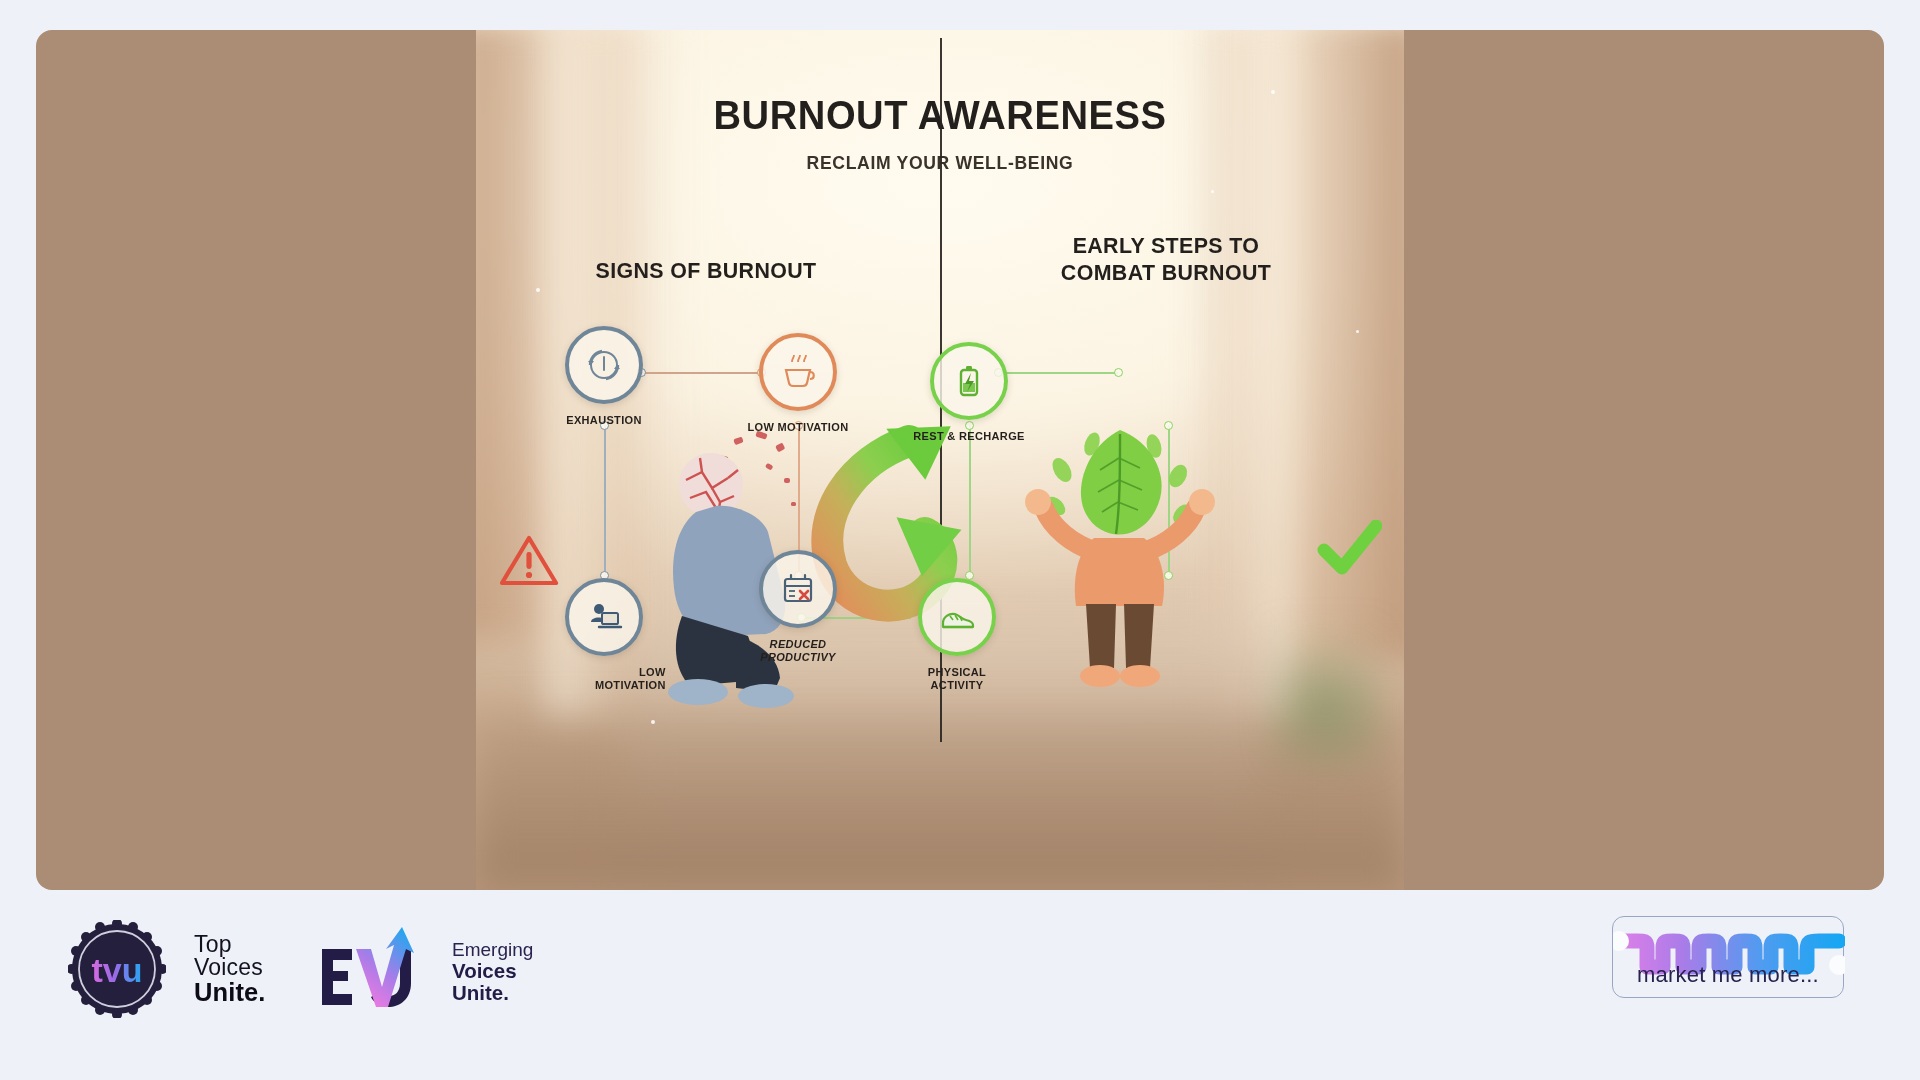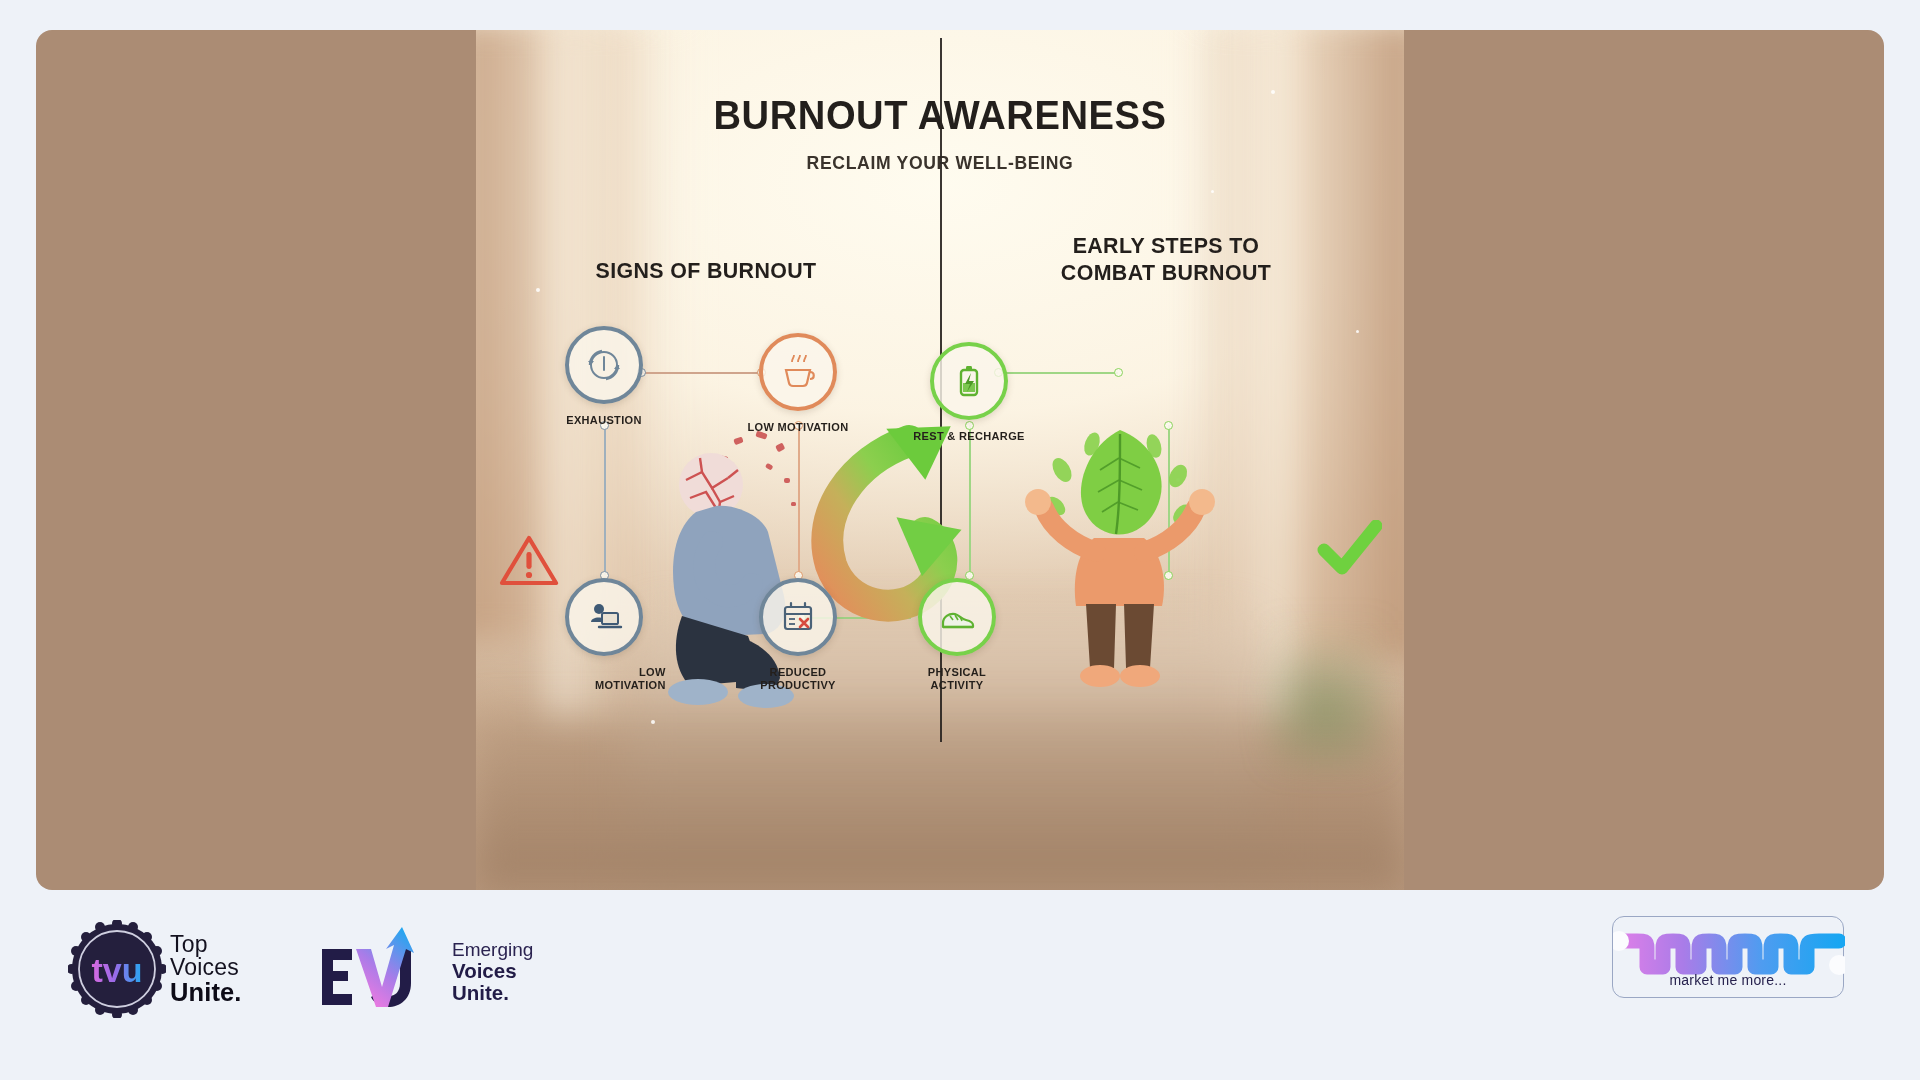--- a/index.html
+++ b/index.html
@@ -187,21 +187,21 @@
 
   
   .logo-bar {
     position: absolute;
     left: 0; top: 890px;
     width: 1920px; height: 190px;
     background: #eef2f8;
   }
 
   
-  .tvu { position: absolute; left: 68px; top: 920px; display: flex; align-items: center; gap: 4px; }
+  .tvu { position: absolute; left: 68px; top: 920px; display: flex; align-items: center; gap: 28px; }
   .tvu-badge { position: relative; width: 98px; height: 98px; }
   .tvu-text { line-height: 1.02; }
   .tvu-text .l1, .tvu-text .l2 { font-size: 23px; font-weight: 400; color: #13111f; letter-spacing: 0.2px; }
   .tvu-text .l3 { font-size: 25.5px; font-weight: 700; color: #0d0b17; letter-spacing: 0.1px; }
 
   
   .evu { position: absolute; left: 320px; top: 925px; display: flex; align-items: center; gap: 12px; }
   .evu-text { line-height: 1.06; }
   .evu-text .l1 { font-size: 19px; font-weight: 400; color: #2a2350; }
   .evu-text .l2, .evu-text .l3 { font-size: 20.5px; font-weight: 700; color: #221c47; }
@@ -212,21 +212,21 @@
     left: 1612px; top: 916px;
     width: 232px; height: 82px;
     border: 1.6px solid #9aa7c4;
     border-radius: 12px;
     background: #eef2f8;
   }
   .mmm-label {
     position: absolute;
     left: 0; right: 0; bottom: 9px;
     text-align: center;
-    font-size: 14px;
+    font-size: 22px;
     font-weight: 400;
     color: #27224e;
     letter-spacing: 0.2px;
   }
 </style>
 </head>
 <body>
 
 <div id="root">
 
@@ -423,21 +423,21 @@
             <rect x="20" y="18" width="16" height="11" rx="1.6" fill="#e9e2d4" stroke="#3f5a75" stroke-width="2"></rect>
             <path d="M17 32 L39 32" stroke="#3f5a75" stroke-width="2.4" stroke-linecap="round"></path>
           </svg>
         </div>
         <div class="caption">
           <span>LOW</span><br>
           <span>MOTIVATION</span>
         </div>
       </div>
 
-      <div class="node blue" style="left:257px; top:548px;">
+      <div class="node blue" style="left:257px; top:520px;font-style:italic;">
         <div class="ring">
           <svg width="44" height="44" viewBox="0 0 44 44">
             <rect x="9" y="12" width="26" height="22" rx="2.4" fill="none" stroke="#4a6278" stroke-width="2.2"></rect>
             <path d="M9 19 L35 19" stroke="#4a6278" stroke-width="2"></path>
             <path d="M15 12 L15 8" stroke="#4a6278" stroke-width="2.2" stroke-linecap="round"></path>
             <path d="M29 12 L29 8" stroke="#4a6278" stroke-width="2.2" stroke-linecap="round"></path>
             <g stroke="#4a6278" stroke-width="1.8">
               <path d="M13 24 L19 24"></path>
                 <path d="M13 29 L19 29"></path>
             </g>

